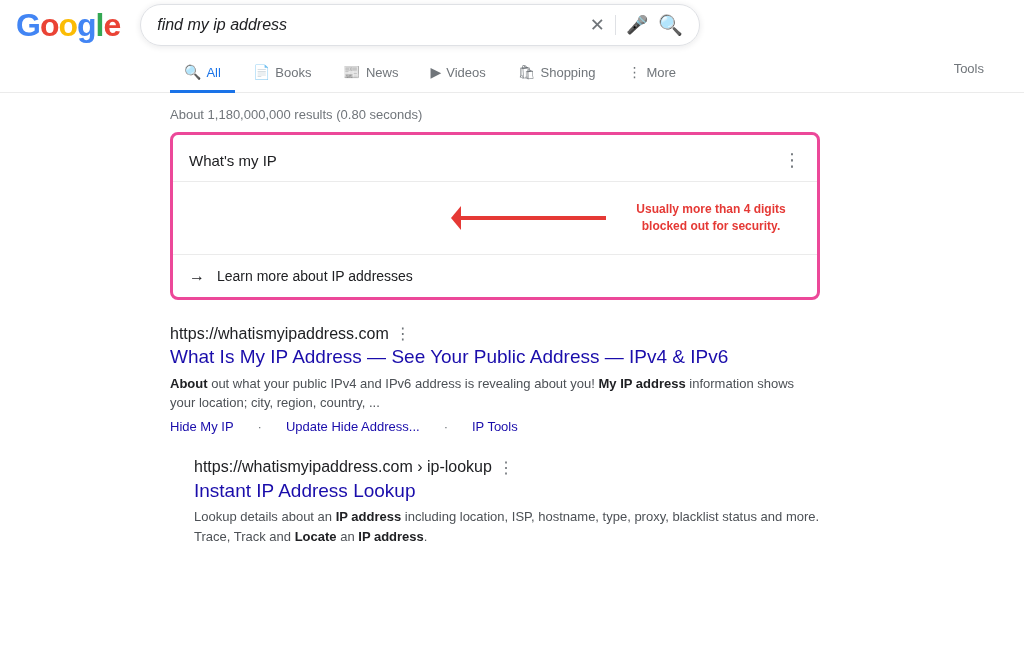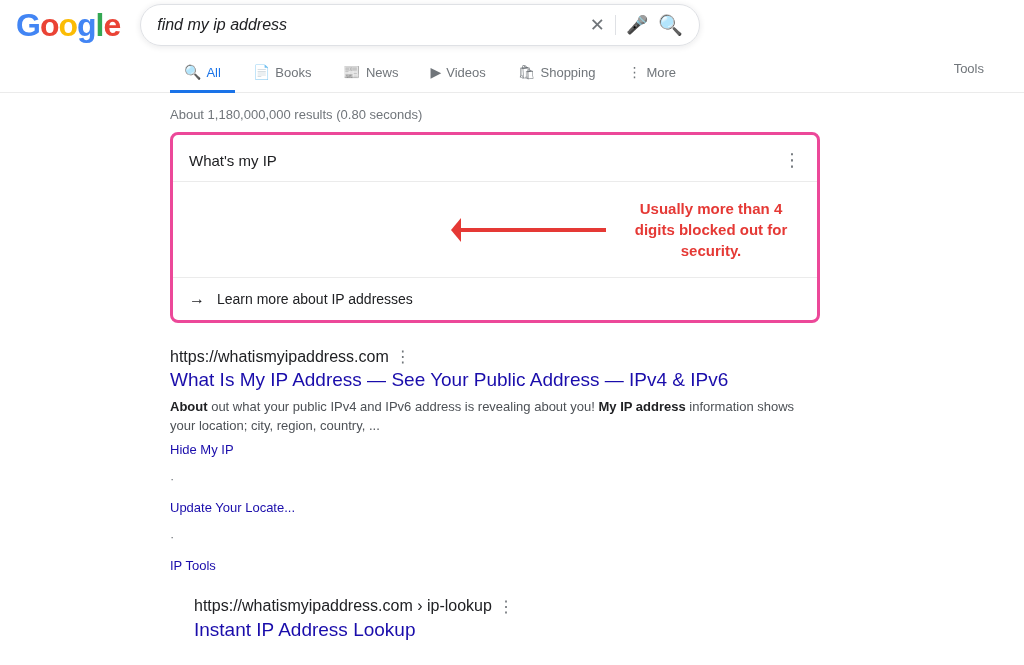--- a/index.html
+++ b/index.html
@@ -178,21 +178,21 @@
       display: flex;
       align-items: center;
       margin-right: 10px;
     }
     .red-arrow {
       width: 160px;
       height: 40px;
     }
     .annotation-text {
       color: #e53935;
-      font-size: 15px;
+      font-size: 12px;
       font-weight: bold;
       text-align: center;
       max-width: 180px;
       line-height: 1.4;
     }
     .featured-footer {
       display: flex;
       align-items: center;
       padding: 12px 16px;
       gap: 12px;
@@ -235,24 +235,23 @@
       line-height: 1.3;
     }
     .result-snippet {
       font-size: 13px;
       color: #4d5156;
       line-height: 1.5;
     }
     .result-snippet b { font-weight: bold; color: #202124; }
     .result-links {
       display: flex;
-      gap: 14px;
+      gap: 24px;
       margin-top: 6px;
       font-size: 13px;
-      flex-direction: column;
     }
     .result-link {
       color: #1a0dab;
       cursor: pointer;
       text-decoration: none;
     }
     .result-link-sep {
       color: #70757a;
     }
 
@@ -339,26 +338,29 @@
       <span class="result-url">https://whatismyipaddress.com</span>
       <span class="result-dots">⋮</span>
     </div>
     <a class="result-title">What Is My IP Address — See Your Public Address — IPv4 &amp; IPv6</a>
     <div class="result-snippet">
       <b>About</b> out what your public IPv4 and IPv6 address is revealing about you! <b>My IP address</b> information shows your location; city, region, country, ...
     </div>
     <div class="result-links">
       <a class="result-link">Hide My IP</a>
       <span class="result-link-sep">·</span>
-      <a class="result-link">Update Your Locate...</a>
+      <a class="result-link">Update Hide Address...</a>
       <span class="result-link-sep">·</span>
       <a class="result-link">IP Tools</a>
     </div>
   </div>
 
   <div class="indented-result">
     <div class="result-url-row">
       <span class="result-url">https://whatismyipaddress.com › ip-lookup</span>
       <span class="result-dots">⋮</span>
     </div>
     <a class="result-title">Instant IP Address Lookup</a>
+    <div class="result-snippet">
+      Lookup details about an <b>IP address</b> including location, ISP, hostname, type, proxy, blacklist status and more. Trace, Track and <b>Locate</b> an <b>IP address</b>.
+    </div>
   </div>
 </div>
 
 </body></html>

